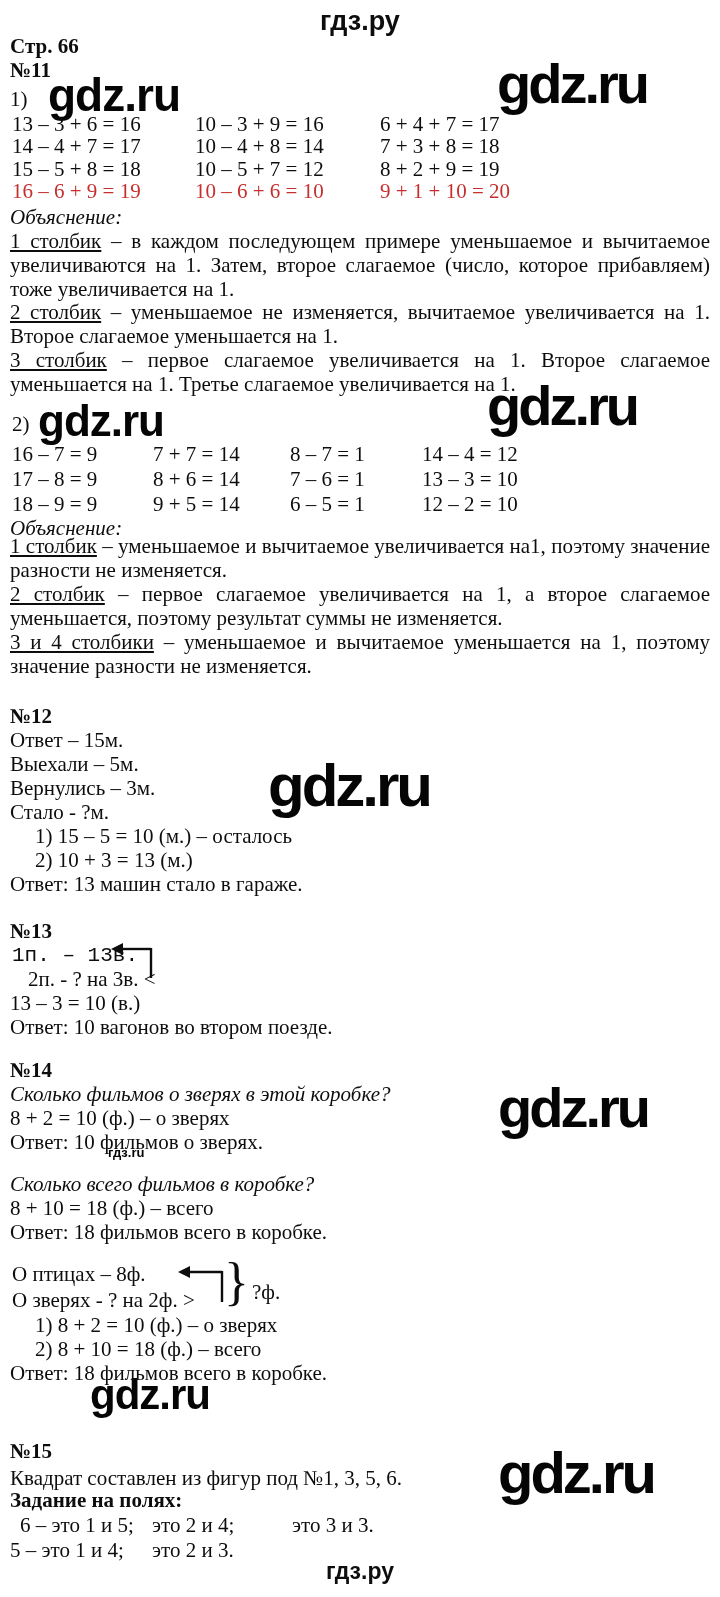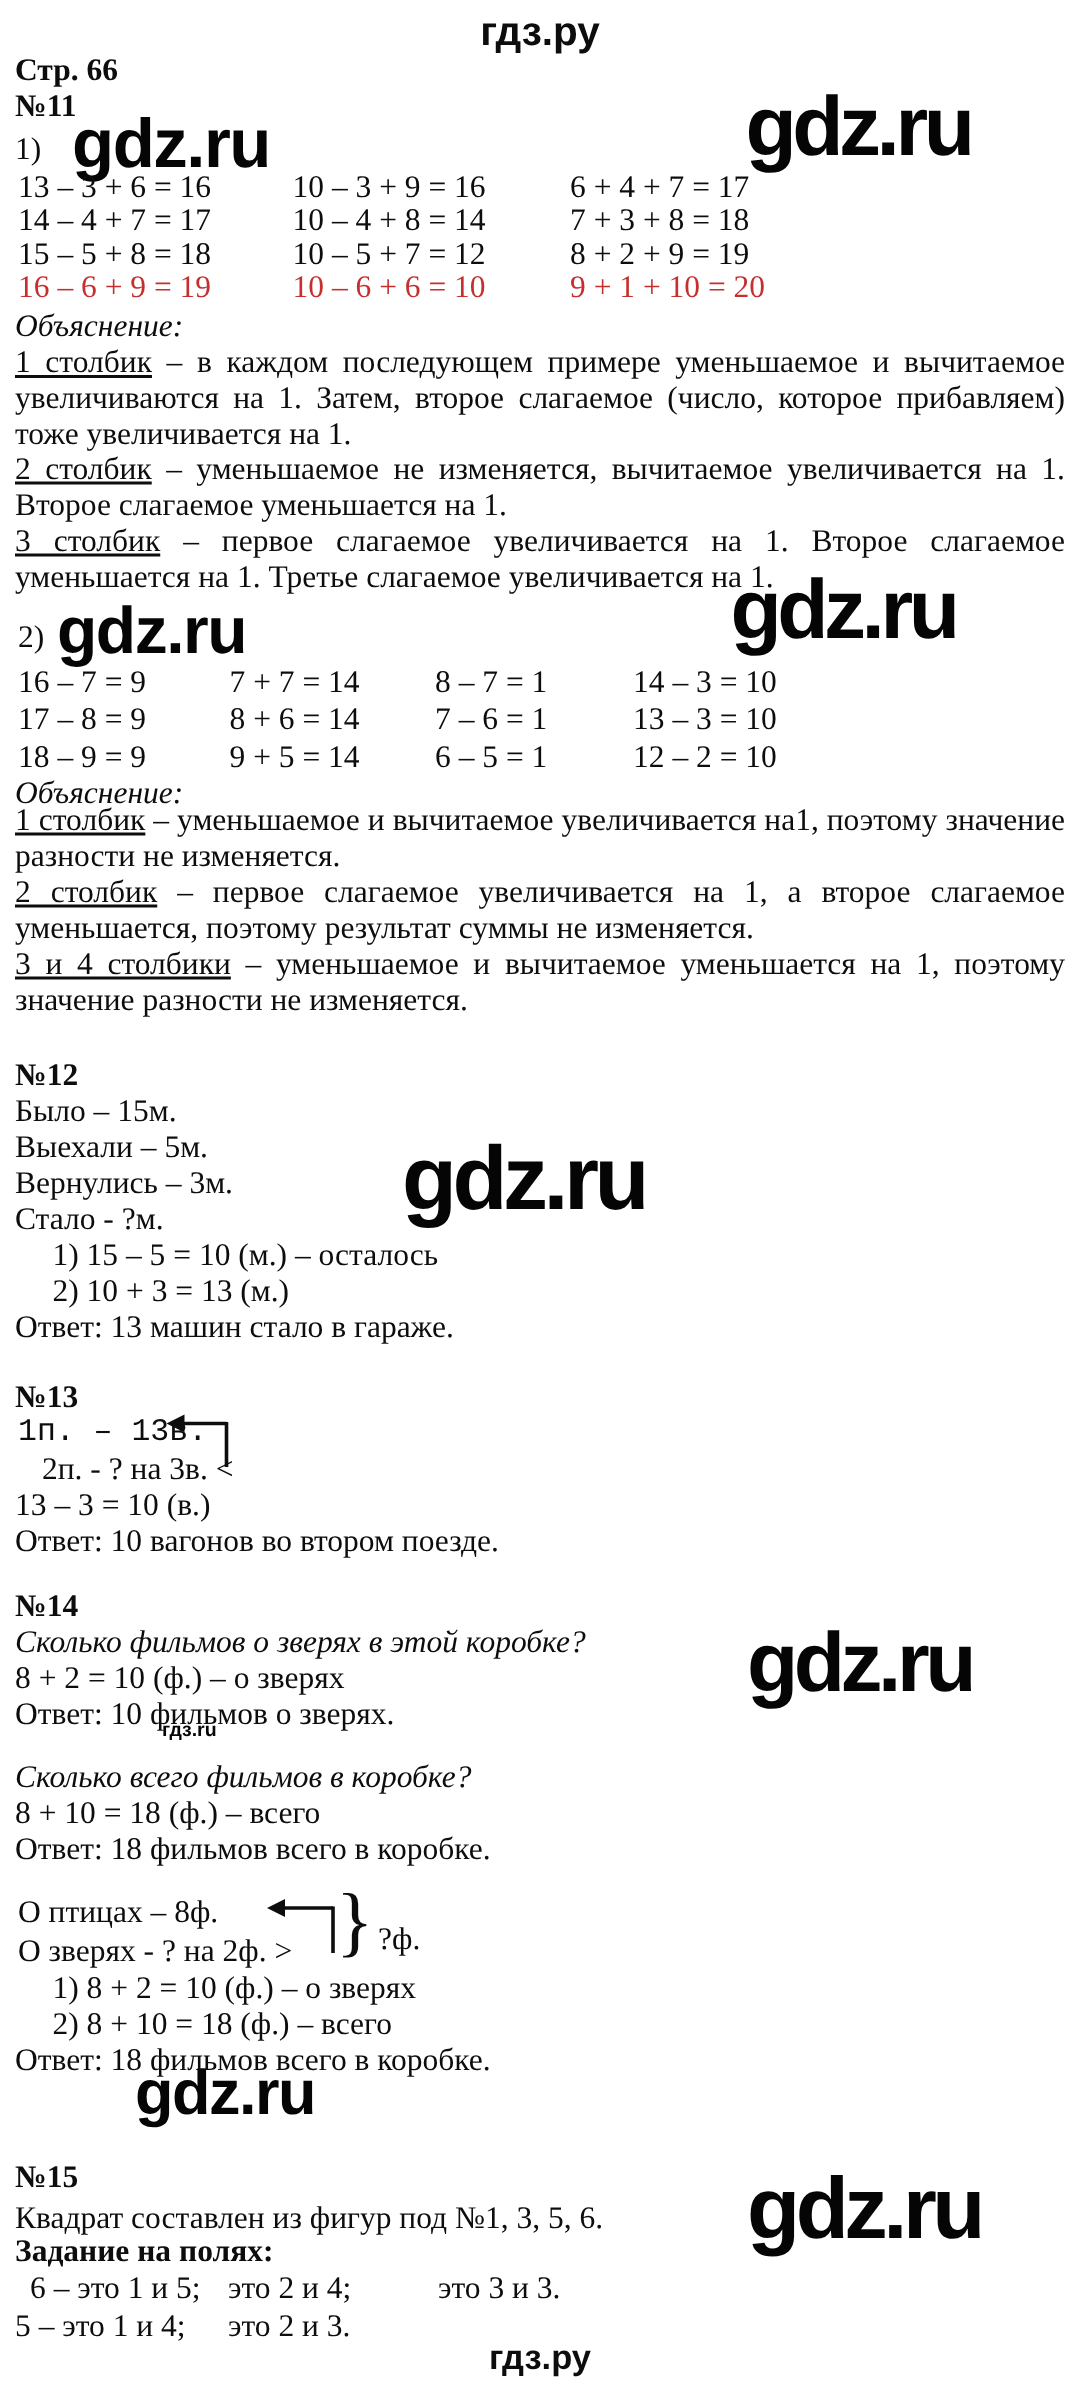--- a/index.html
+++ b/index.html
@@ -75,21 +75,21 @@
   </div>
   <div class="para" style="top:348px;">
     <span class="lead">3 столбик</span><span> – первое слагаемое увеличивается на 1. Второе слагаемое уменьшается на 1. Третье слагаемое увеличивается на 1.</span>
   </div>
 
   <div class="line" style="left:12px;top:412px;">2)</div>
   <div class="eqrow" style="top:443px;">
     <span class="c4a">16 – 7 = 9</span>
     <span class="c4b">7 + 7 = 14</span>
     <span class="c4c">8 – 7 = 1</span>
-    <span class="c4d">14 – 3 = 10</span>
+    <span class="c4d">14 – 4 = 12</span>
   </div>
   <div class="eqrow" style="top:468px;">
     <span class="c4a">17 – 8 = 9</span>
     <span class="c4b">8 + 6 = 14</span>
     <span class="c4c">7 – 6 = 1</span>
     <span class="c4d">13 – 3 = 10</span>
   </div>
   <div class="eqrow" style="top:493px;">
     <span class="c4a">18 – 9 = 9</span>
     <span class="c4b">9 + 5 = 14</span>
@@ -102,21 +102,21 @@
     <span class="lead">1 столбик</span><span> – уменьшаемое и вычитаемое увеличивается на1, поэтому значение разности не изменяется.</span>
   </div>
   <div class="para" style="top:582px;">
     <span class="lead">2 столбик</span><span> – первое слагаемое увеличивается на 1, а второе слагаемое уменьшается, поэтому результат суммы не изменяется.</span>
   </div>
   <div class="para" style="top:630px;">
     <span class="lead">3 и 4 столбики</span><span> – уменьшаемое и вычитаемое уменьшается на 1, поэтому значение разности не изменяется.</span>
   </div>
 
   <div class="line bold" style="left:10px;top:704px;">№12</div>
-  <div class="line" style="left:10px;top:728px;">Было – 15м.</div>
+  <div class="line" style="left:10px;top:728px;">Ответ – 15м.</div>
   <div class="line" style="left:10px;top:752px;">Выехали – 5м.</div>
   <div class="line" style="left:10px;top:776px;">Вернулись – 3м.</div>
   <div class="line" style="left:10px;top:800px;">Стало - ?м.</div>
   <div class="line" style="left:35px;top:824px;">1) 15 – 5 = 10 (м.) – осталось</div>
   <div class="line" style="left:35px;top:848px;">2) 10 + 3 = 13 (м.)</div>
   <div class="line" style="left:10px;top:872px;">Ответ: 13 машин стало в гараже.</div>
 
   <div class="line bold" style="left:10px;top:919px;">№13</div>
   <div class="line" style="left:12px;top:943px;font-family:Liberation Mono, monospace;">1п. – 13в.</div>
   <div class="line" style="left:28px;top:967px;">2п. - ? на 3в. &lt;</div>

